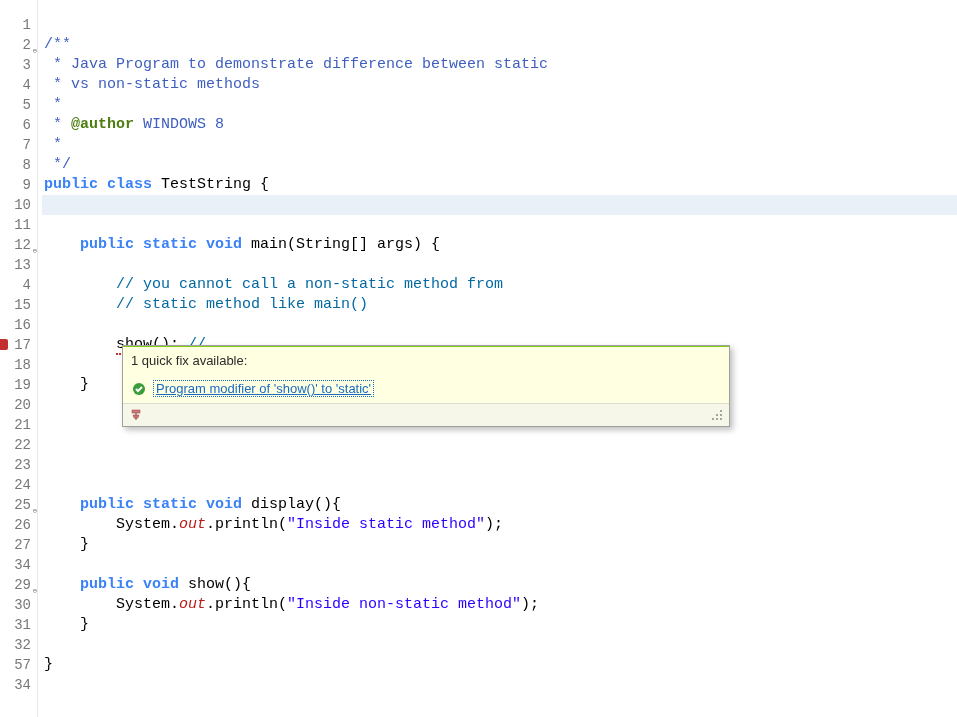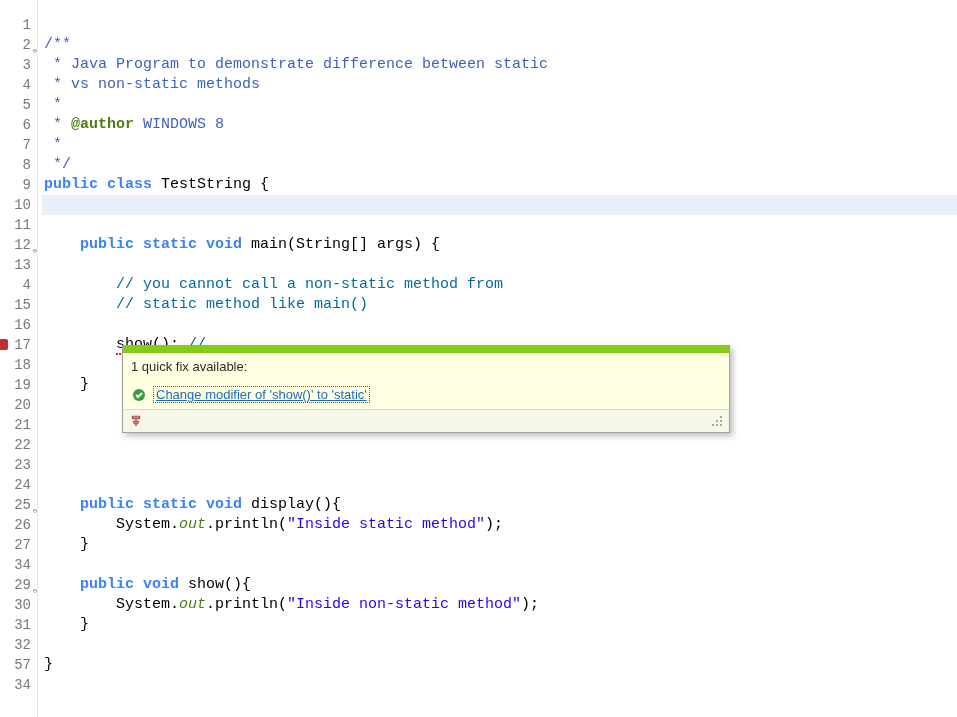--- a/index.html
+++ b/index.html
@@ -64,21 +64,21 @@
       height: 20px;
       padding-left: 2px;
     }
     .code-line.highlight {
       background: #e9f0f8;
     }
     .kw { color: #3b82f6; font-weight: bold; }
     .comment { color: #0369a1; }
     .javadoc { color: #3f5fbf; }
     .javadoc-tag { color: #4d7c0f; font-weight: bold; }
-    .static-field { color: #4d7c0f; font-style: italic; }
+    .static-field { color: #b91c1c; font-style: italic; }
     .string { color: #2a00ff; }
     .underline { text-decoration-color: #3f7f5f; }
     .err-underline { border-bottom: 2px dotted #c22f2f; }
 
     .tooltip-popup {
       position: absolute;
       left: 122px;
       top: 345px;
       width: 608px;
       background: #ffffe1;
@@ -87,21 +87,21 @@
       font-family: "Segoe UI", Tahoma, sans-serif;
       font-size: 13px;
       color: #2b2b2b;
     }
     .tooltip-row {
       display: flex;
       align-items: center;
       padding: 6px 8px;
     }
     .tooltip-row.sep {
-      border-top: 7px solid #84cc16;
+      border-top: 1px solid #84cc16;
       text-align: center;
     }
     .tooltip-icon {
       width: 16px;
       height: 16px;
       margin-right: 6px;
       flex-shrink: 0;
     }
     .tooltip-icon.error-icon {
       background: #c22f2f;
@@ -190,21 +190,21 @@
   <div class="tooltip-row sep">
     <span>1 quick fix available:</span>
   </div>
   <div class="tooltip-row">
     <div class="tooltip-icon fix-icon">
       <svg width="16" height="16" viewBox="0 0 16 16">
         <circle cx="8" cy="8" r="6" fill="#3a9c3a"></circle>
         <path d="M5 8 L7 10 L11 6" stroke="#fff" stroke-width="2" fill="none"></path>
       </svg>
     </div>
-    <span class="tooltip-link">Change modifier of 'show()' to 'static'</span>
+    <span class="tooltip-link">Program modifier of 'show()' to 'static'</span>
   </div>
   <div class="tooltip-footer">
     <div class="pin-icon">
       <svg width="14" height="14" viewBox="0 0 14 14">
         <rect x="3" y="2" width="8" height="3" fill="#c77" stroke="#944" stroke-width="0.5"></rect>
         <path d="M7 5 L7 12" stroke="#944" stroke-width="1.2"></path>
         <path d="M4 7 L10 7 L9 10 L5 10 Z" fill="#c77" stroke="#944" stroke-width="0.5"></path>
       </svg>
     </div>
     <div class="resize-grip">

